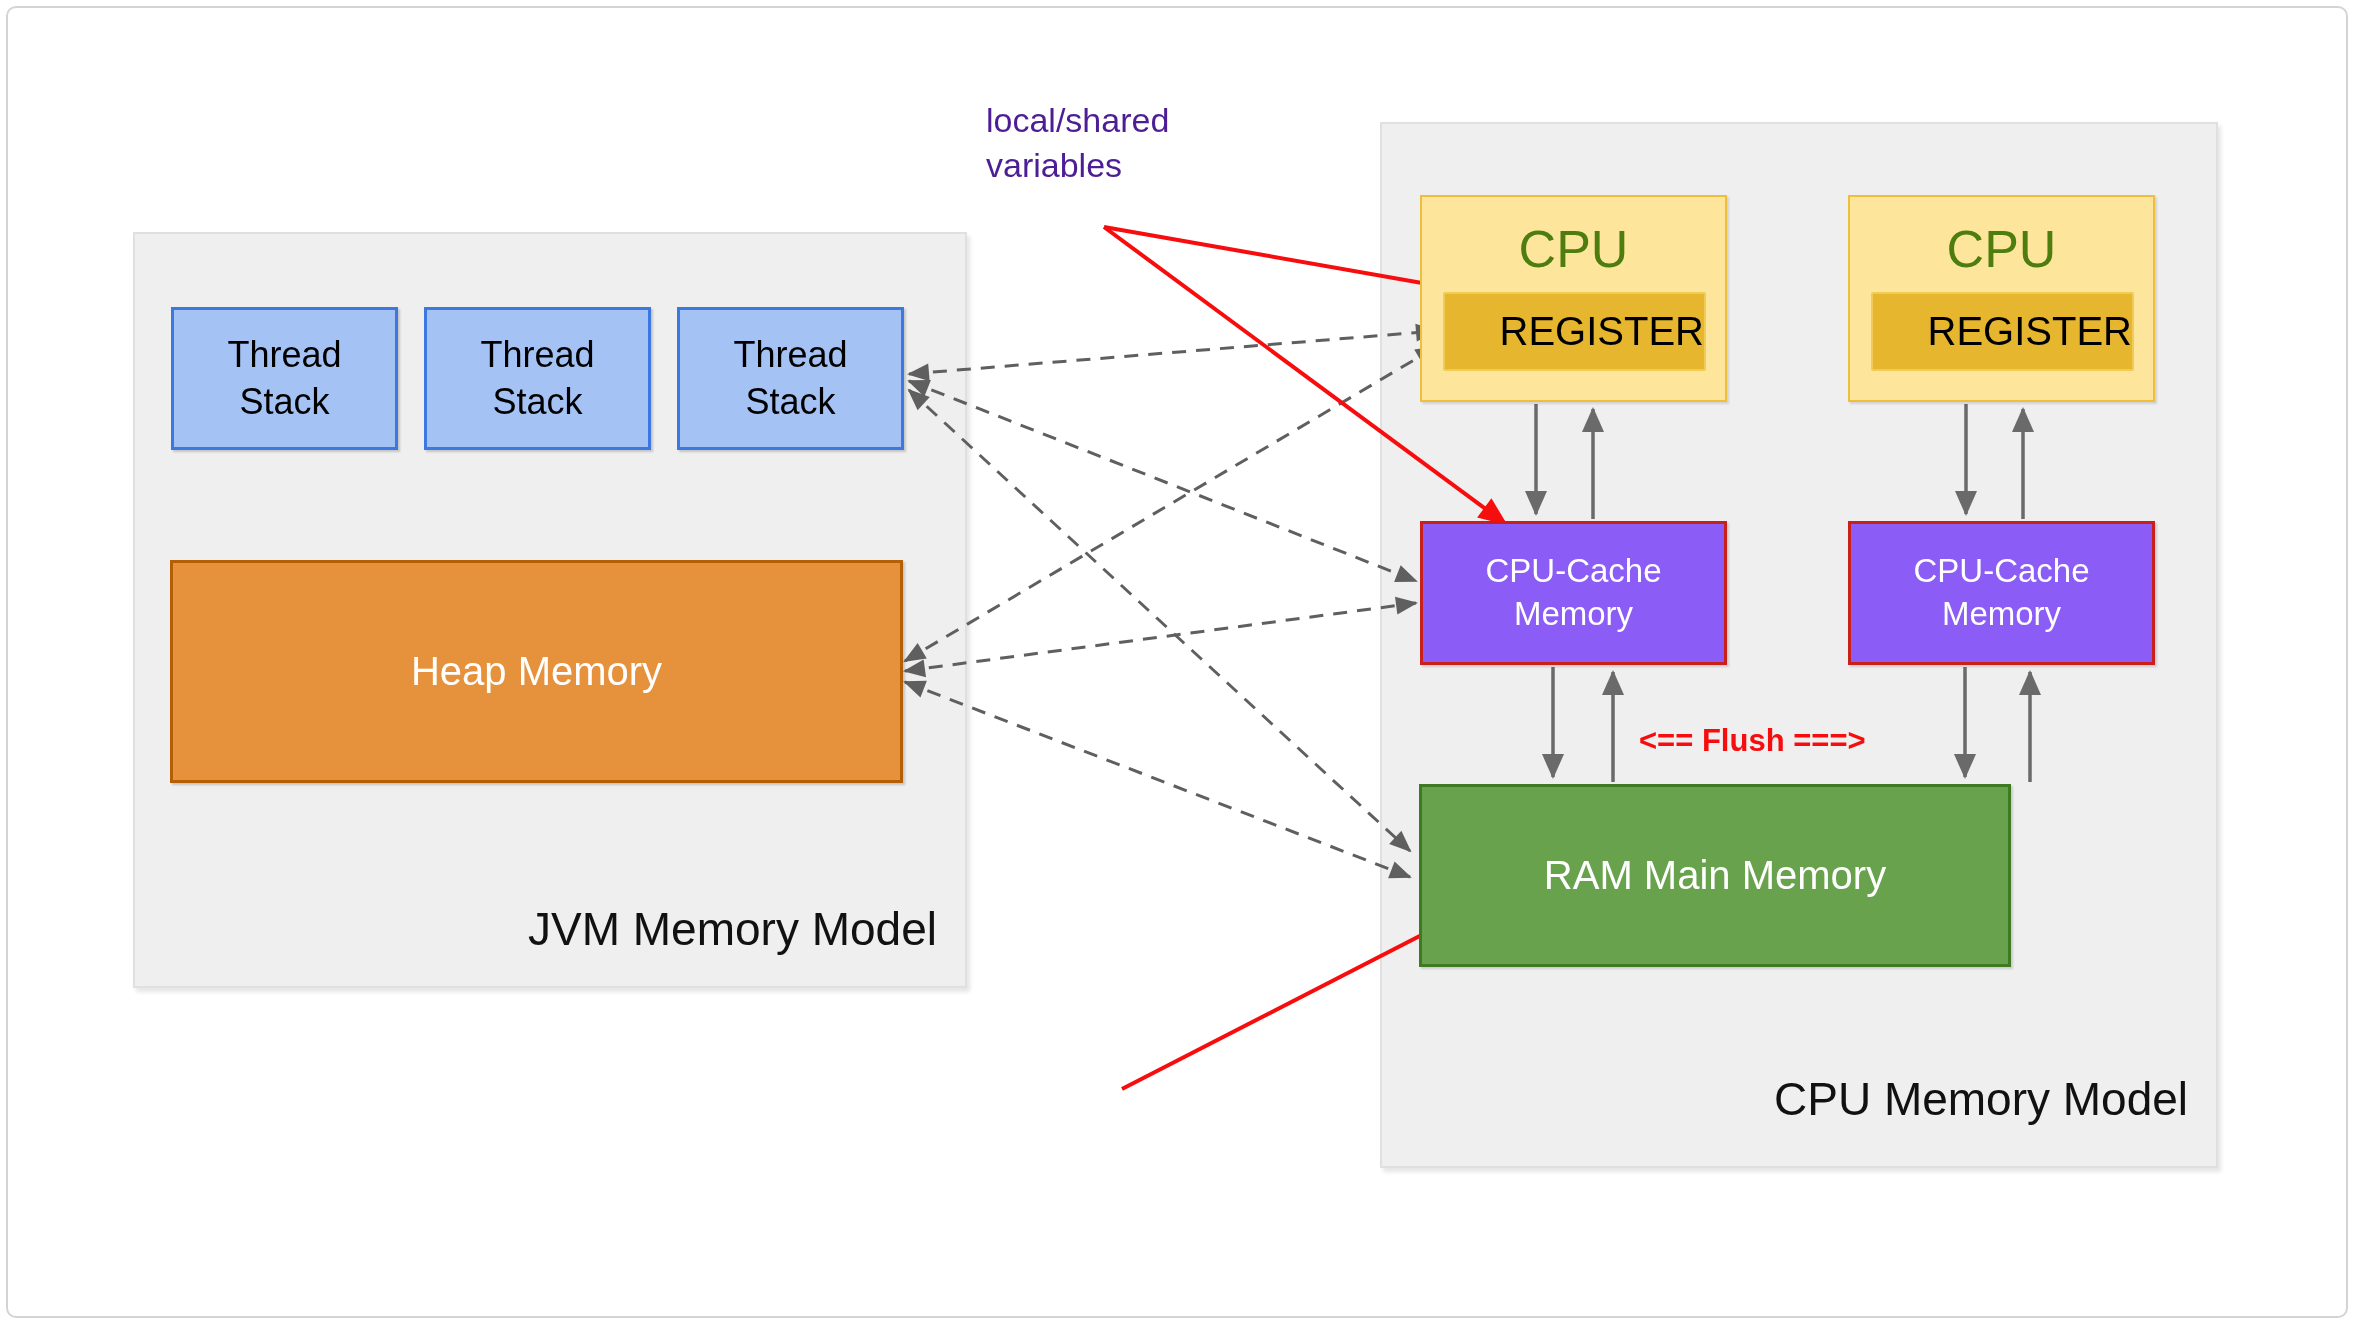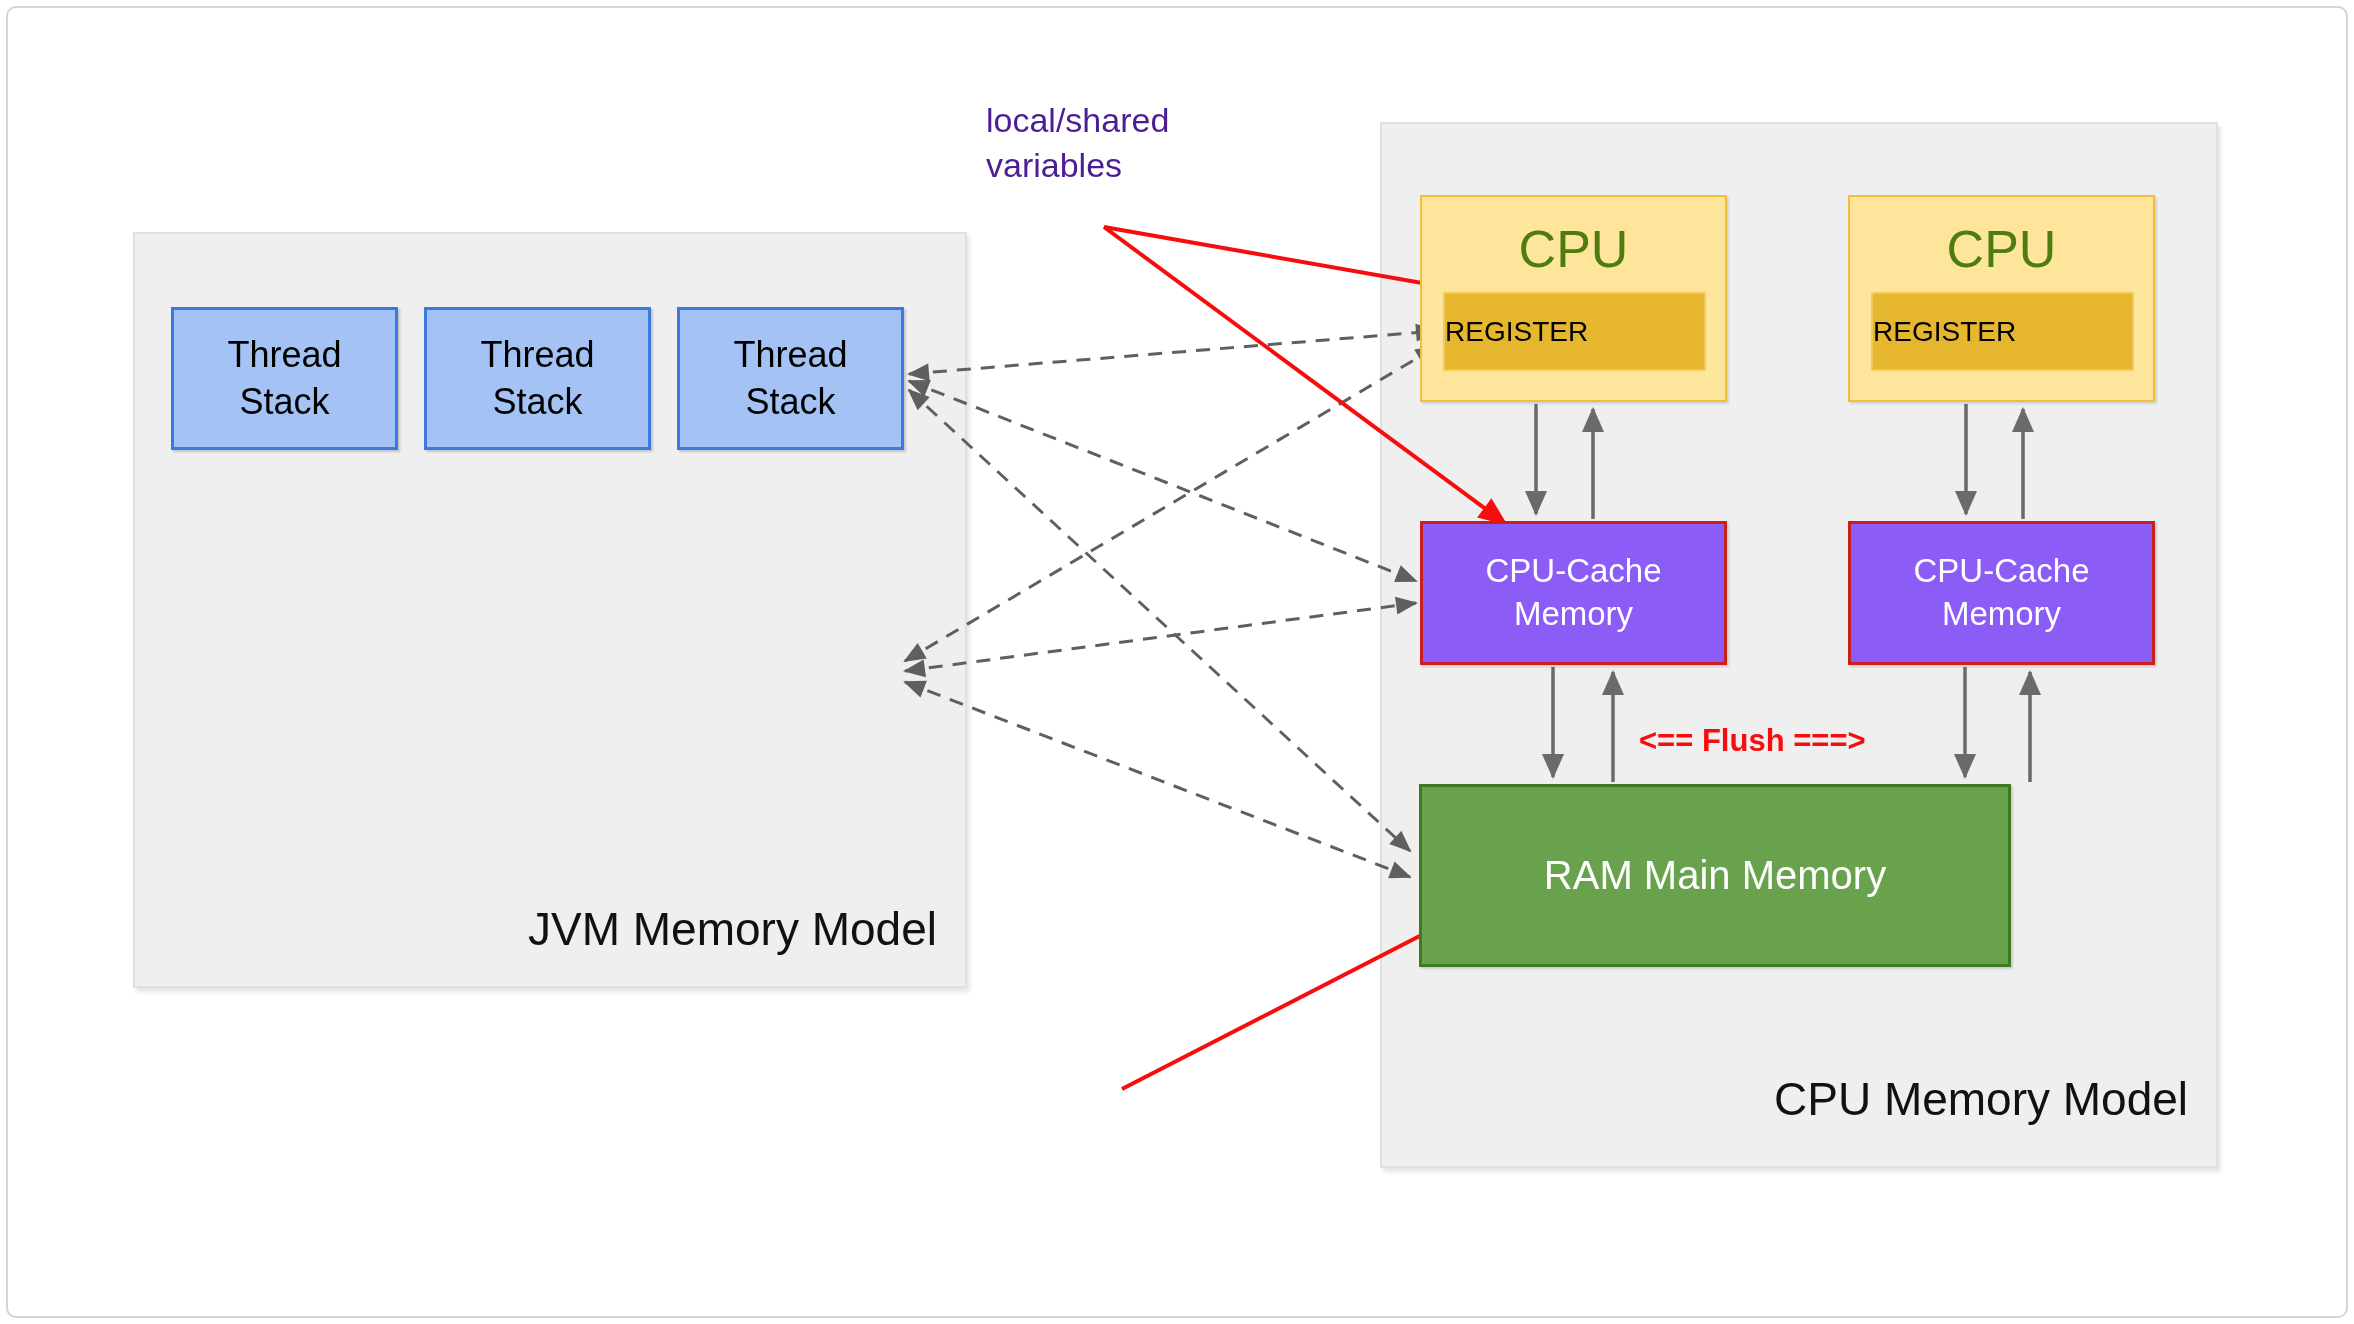--- a/index.html
+++ b/index.html
@@ -71,22 +71,22 @@
     font-size: 52px;
     color: #4d7c0f;
   }
   .register {
     position: absolute;
     background: #e7b62f;
     border: 2px solid #f1cb55;
     border-radius: 2px;
     display: flex;
     align-items: center;
-    justify-content: flex-start;
-    font-size: 28px;
+    justify-content: flex-end;
+    font-size: 40px;
     color: #000000;
   }
   .cache {
     background: #8b5cf6;
     border: 3px solid #c9201b;
     box-shadow: 2px 2px 2px rgba(0,0,0,0.15);
     color: #ffffff;
     font-size: 33px;
     line-height: 1.3;
   }
@@ -177,20 +177,23 @@
   </div>
   <div class="node thread-stack" style="left:424px; top:307px; width:227px; height:143px;">
     <div class="lbl">Thread
 Stack</div>
   </div>
   <div class="node thread-stack" style="left:677px; top:307px; width:227px; height:143px;">
     <div class="lbl">Thread
 Stack</div>
   </div>
 
+  <div class="node heap" style="left:170px; top:560px; width:733px; height:223px;">
+    <div class="lbl">Heap Memory</div>
+  </div>
 
   <div class="panel-title" style="left:528px; top:902px; width:400px;">JVM Memory Model</div>
 
   <div class="node cpu-box" style="left:1420px; top:195px; width:307px; height:207px;">
     <div class="cpu-title">CPU</div>
     <div class="register" style="left:21px; top:95px; width:259px; height:75px;">
       <span>REGISTER</span>
     </div>
   </div>
 

